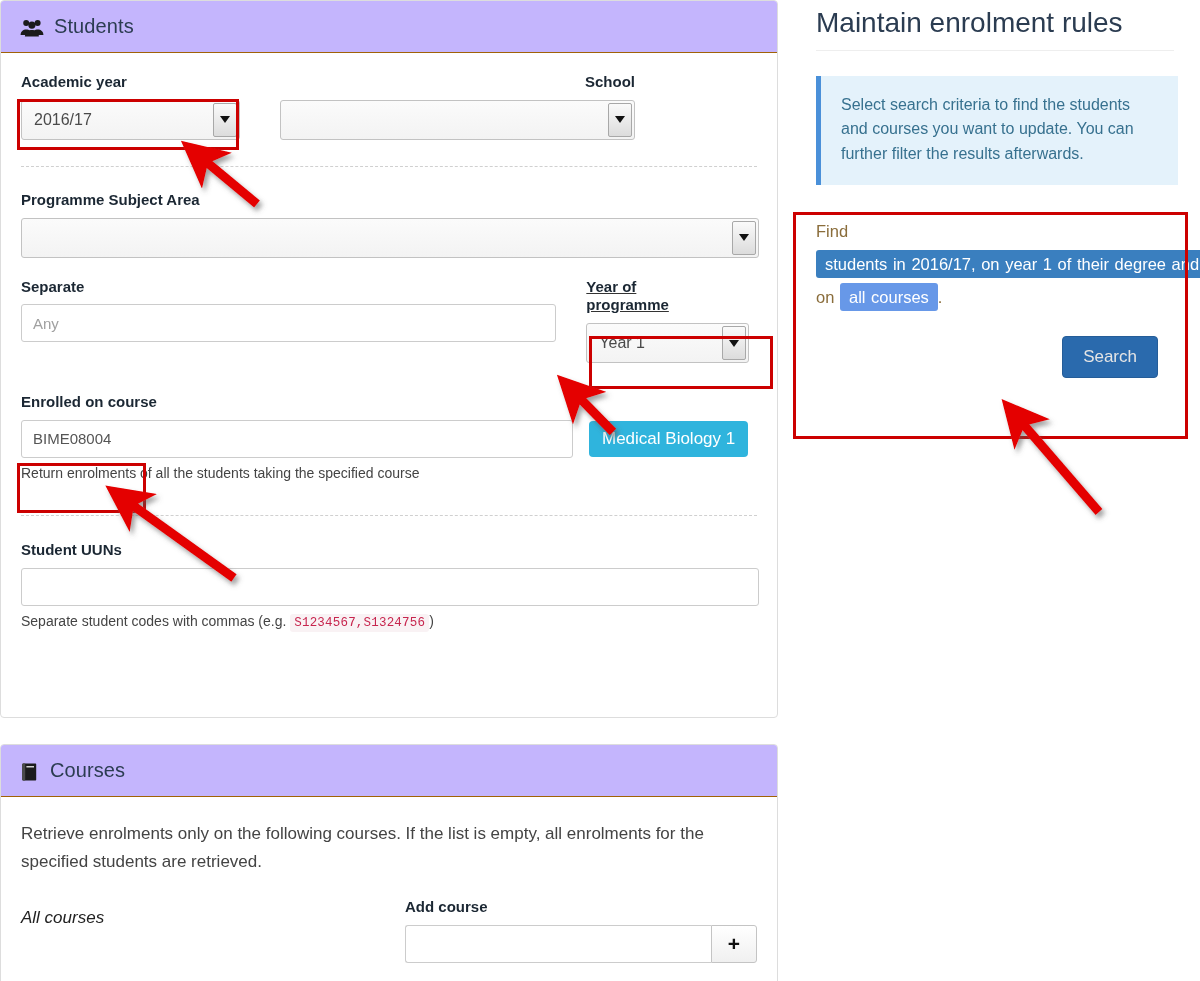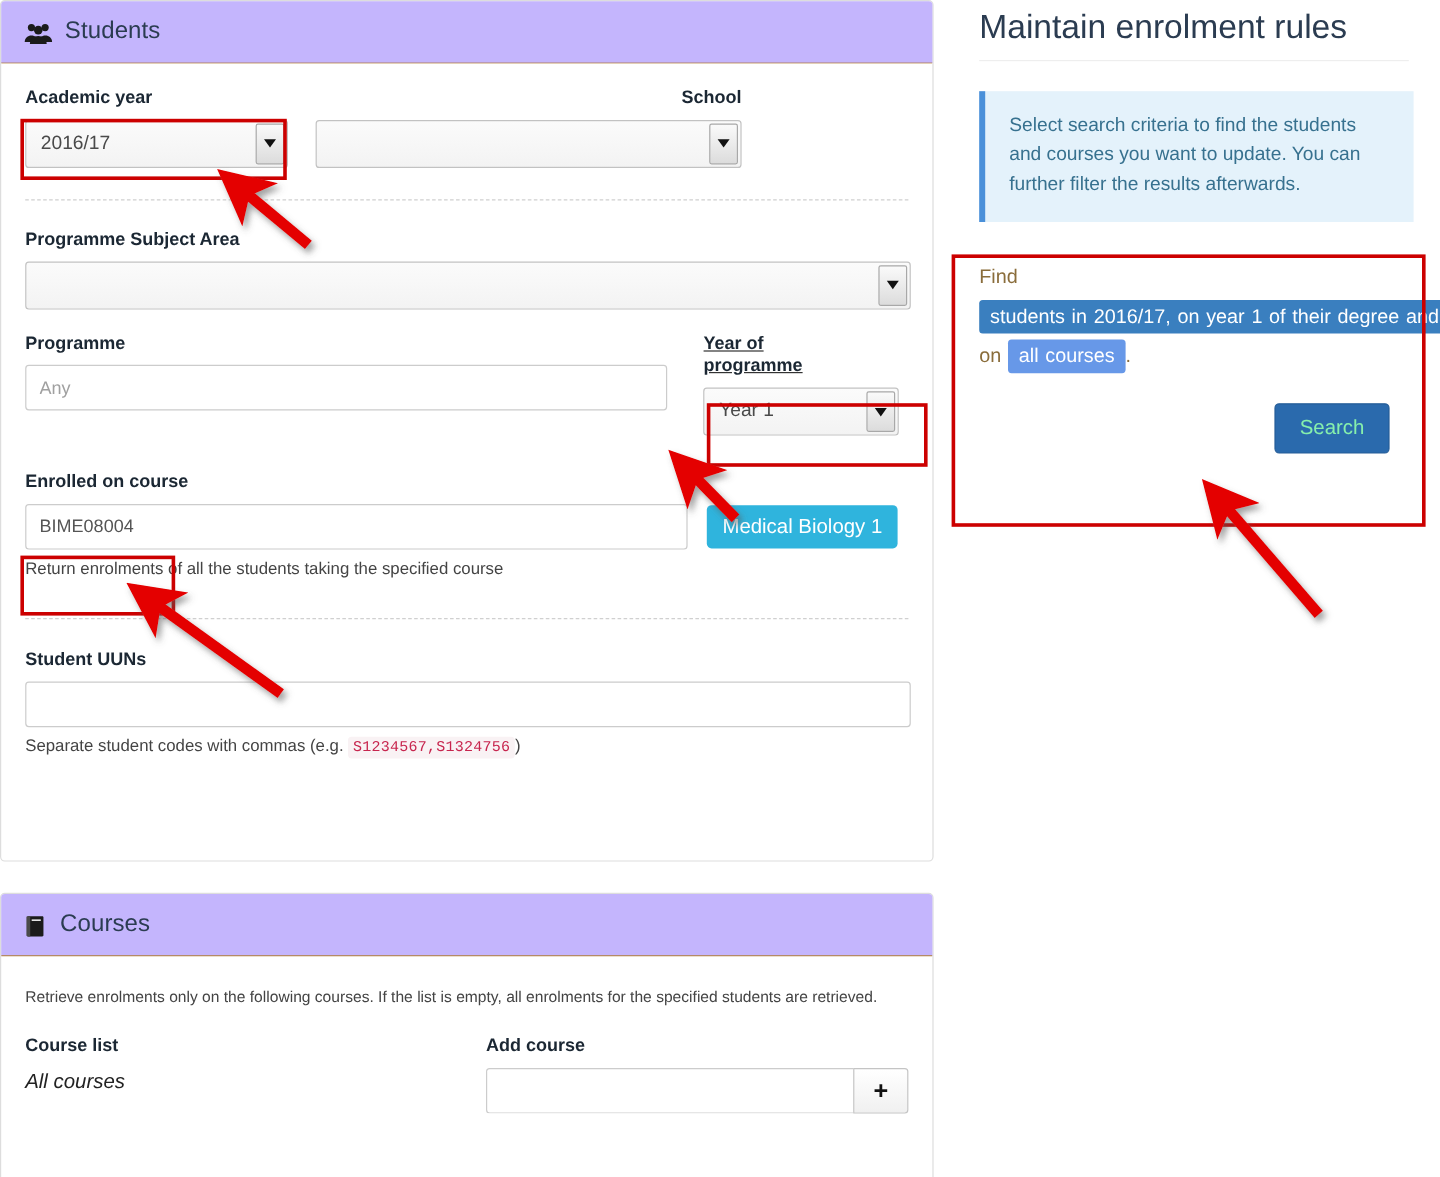--- a/index.html
+++ b/index.html
@@ -216,21 +216,21 @@
   .pill-dark  { background: #3a7fbf; }
   .pill-light { background: #6798e8; }
   .sentence-plain { color: #8a6d3b; }
 
   .search-btn {
     display: block;
     margin: 22px 0 0 auto;
     background: #2a6aad;
     border: 1px solid #255d98;
     border-radius: 4px;
-    color: #86efac;
+    color: #e5e5e5;
     font-size: 17px;
     padding: 10px 20px;
     cursor: pointer;
     font-family: "Liberation Sans", sans-serif;
   }
 
   
   .anno-box {
     position: absolute;
     border: 3px solid #cc0000;
@@ -262,21 +262,21 @@
             <path d="M12.2 17.0c0-3.4 2.6-5.4 5.6-5.4s5.6 2.0 5.6 5.4z" fill="#1b1b1b"></path>
             <circle cx="11.9" cy="7.1" r="3.6" fill="#1b1b1b"></circle>
             <path d="M4.9 18.6c0-4.1 3.1-6.6 7.0-6.6s7.0 2.5 7.0 6.6z" fill="#1b1b1b"></path>
           </svg>
         </span>
         <span class="ptitle">Students</span>
       </div>
 
       <div class="panel-body">
 
-        <div style="display:flex; gap:23px;">
+        <div style="display:flex; gap:40px;">
           <div style="width:219px;">
             <div class="fieldlabel">Academic year</div>
             <div class="selectbox">
               <span class="sel-val">2016/17</span>
               <span class="sel-arrow">
                   <i></i>
                 </span>
             </div>
           </div>
           <div style="width:355px;text-align:right;">
@@ -297,21 +297,21 @@
           <div class="selectbox" style="width:738px;">
             <span class="sel-val"></span>
             <span class="sel-arrow">
                 <i></i>
               </span>
           </div>
         </div>
 
         <div style="display:flex; margin-top:20px;">
           <div style="width:552px;">
-            <div class="fieldlabel">Programme</div>
+            <div class="fieldlabel">Separate</div>
             <input class="txtinput" type="text" value="" placeholder="Any" style="">
           </div>
           <div style="width:176px; margin-left:30px;text-decoration:underline;">
             <div class="fieldlabel" style="max-width:118px;">Year of programme</div>
             <div class="selectbox" style="width:163px; margin-top:4px;">
               <span class="sel-val">Year 1</span>
               <span class="sel-arrow">
                   <i></i>
                 </span>
             </div>
@@ -347,25 +347,24 @@
           <svg width="20" height="20" viewBox="0 0 20 20" aria-hidden="true">
             <path d="M3 1.6h12.2c.6 0 1 .4 1 1v14.8c0 .6-.4 1-1 1H3z" fill="#1b1b1b"></path>
             <path d="M3 1.6h2.2v16.8H3c-.6 0-1-.4-1-1V2.6c0-.6.4-1 1-1z" fill="#4a4a4a"></path>
             <rect x="6.4" y="4.2" width="7.6" height="1.2" fill="#ffffff"></rect>
           </svg>
         </span>
         <span class="ptitle">Courses</span>
       </div>
 
       <div class="panel-body" style="padding-top:18px;">
-        <div class="helptext" style="font-size:13px; line-height:1.65;">Retrieve enrolments only on the following courses. If the list is empty, all enrolments for the specified students are retrieved.</div>
+        <div class="helptext" style="font-size:17px; line-height:1.65;">Retrieve enrolments only on the following courses. If the list is empty, all enrolments for the specified students are retrieved.</div>
 
         <div style="display:flex; margin-top:22px;">
           <div style="width:386px;">
-            <div class="fieldlabel">Course list</div>
             <div class="allcourses-italic" style="margin-top:10px;">All courses</div>
           </div>
           <div style="width:352px;">
             <div class="fieldlabel">Add course</div>
             <div class="inputgroup" style="width:352px;">
               <input class="txtinput" type="text" style="width: 306px;" value="">
               <div class="addon-btn">+</div>
             </div>
           </div>
         </div>

